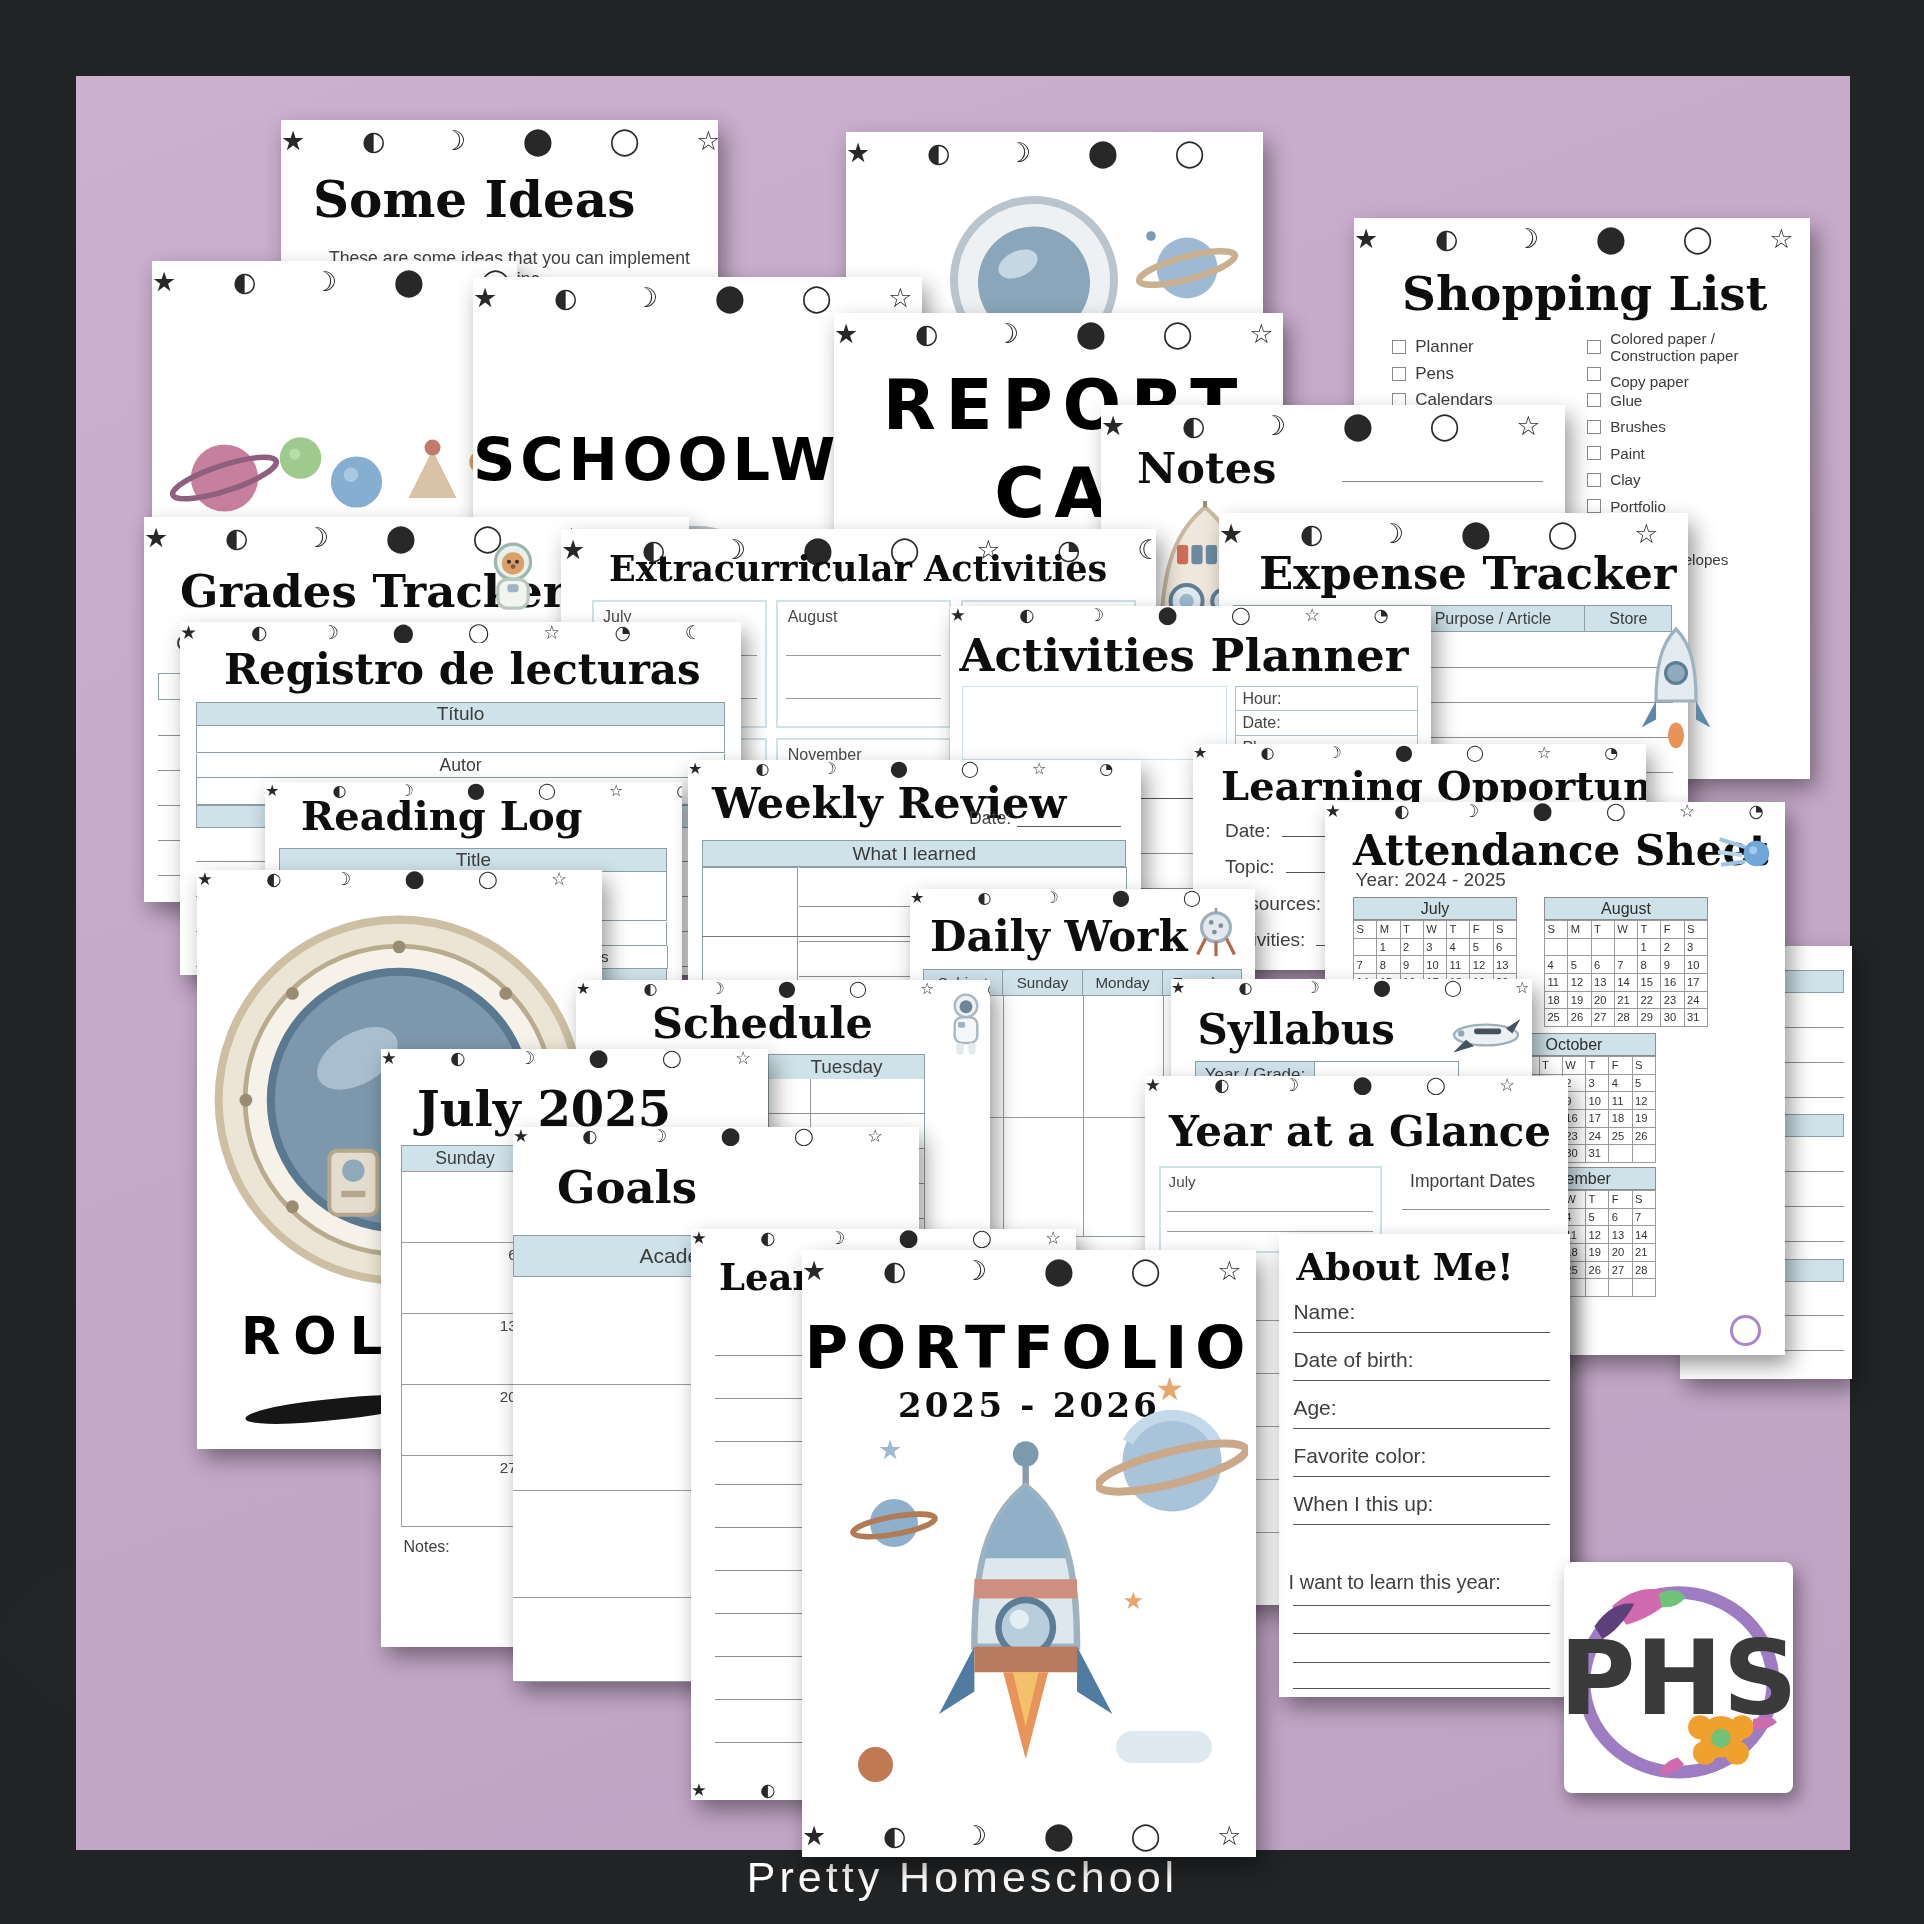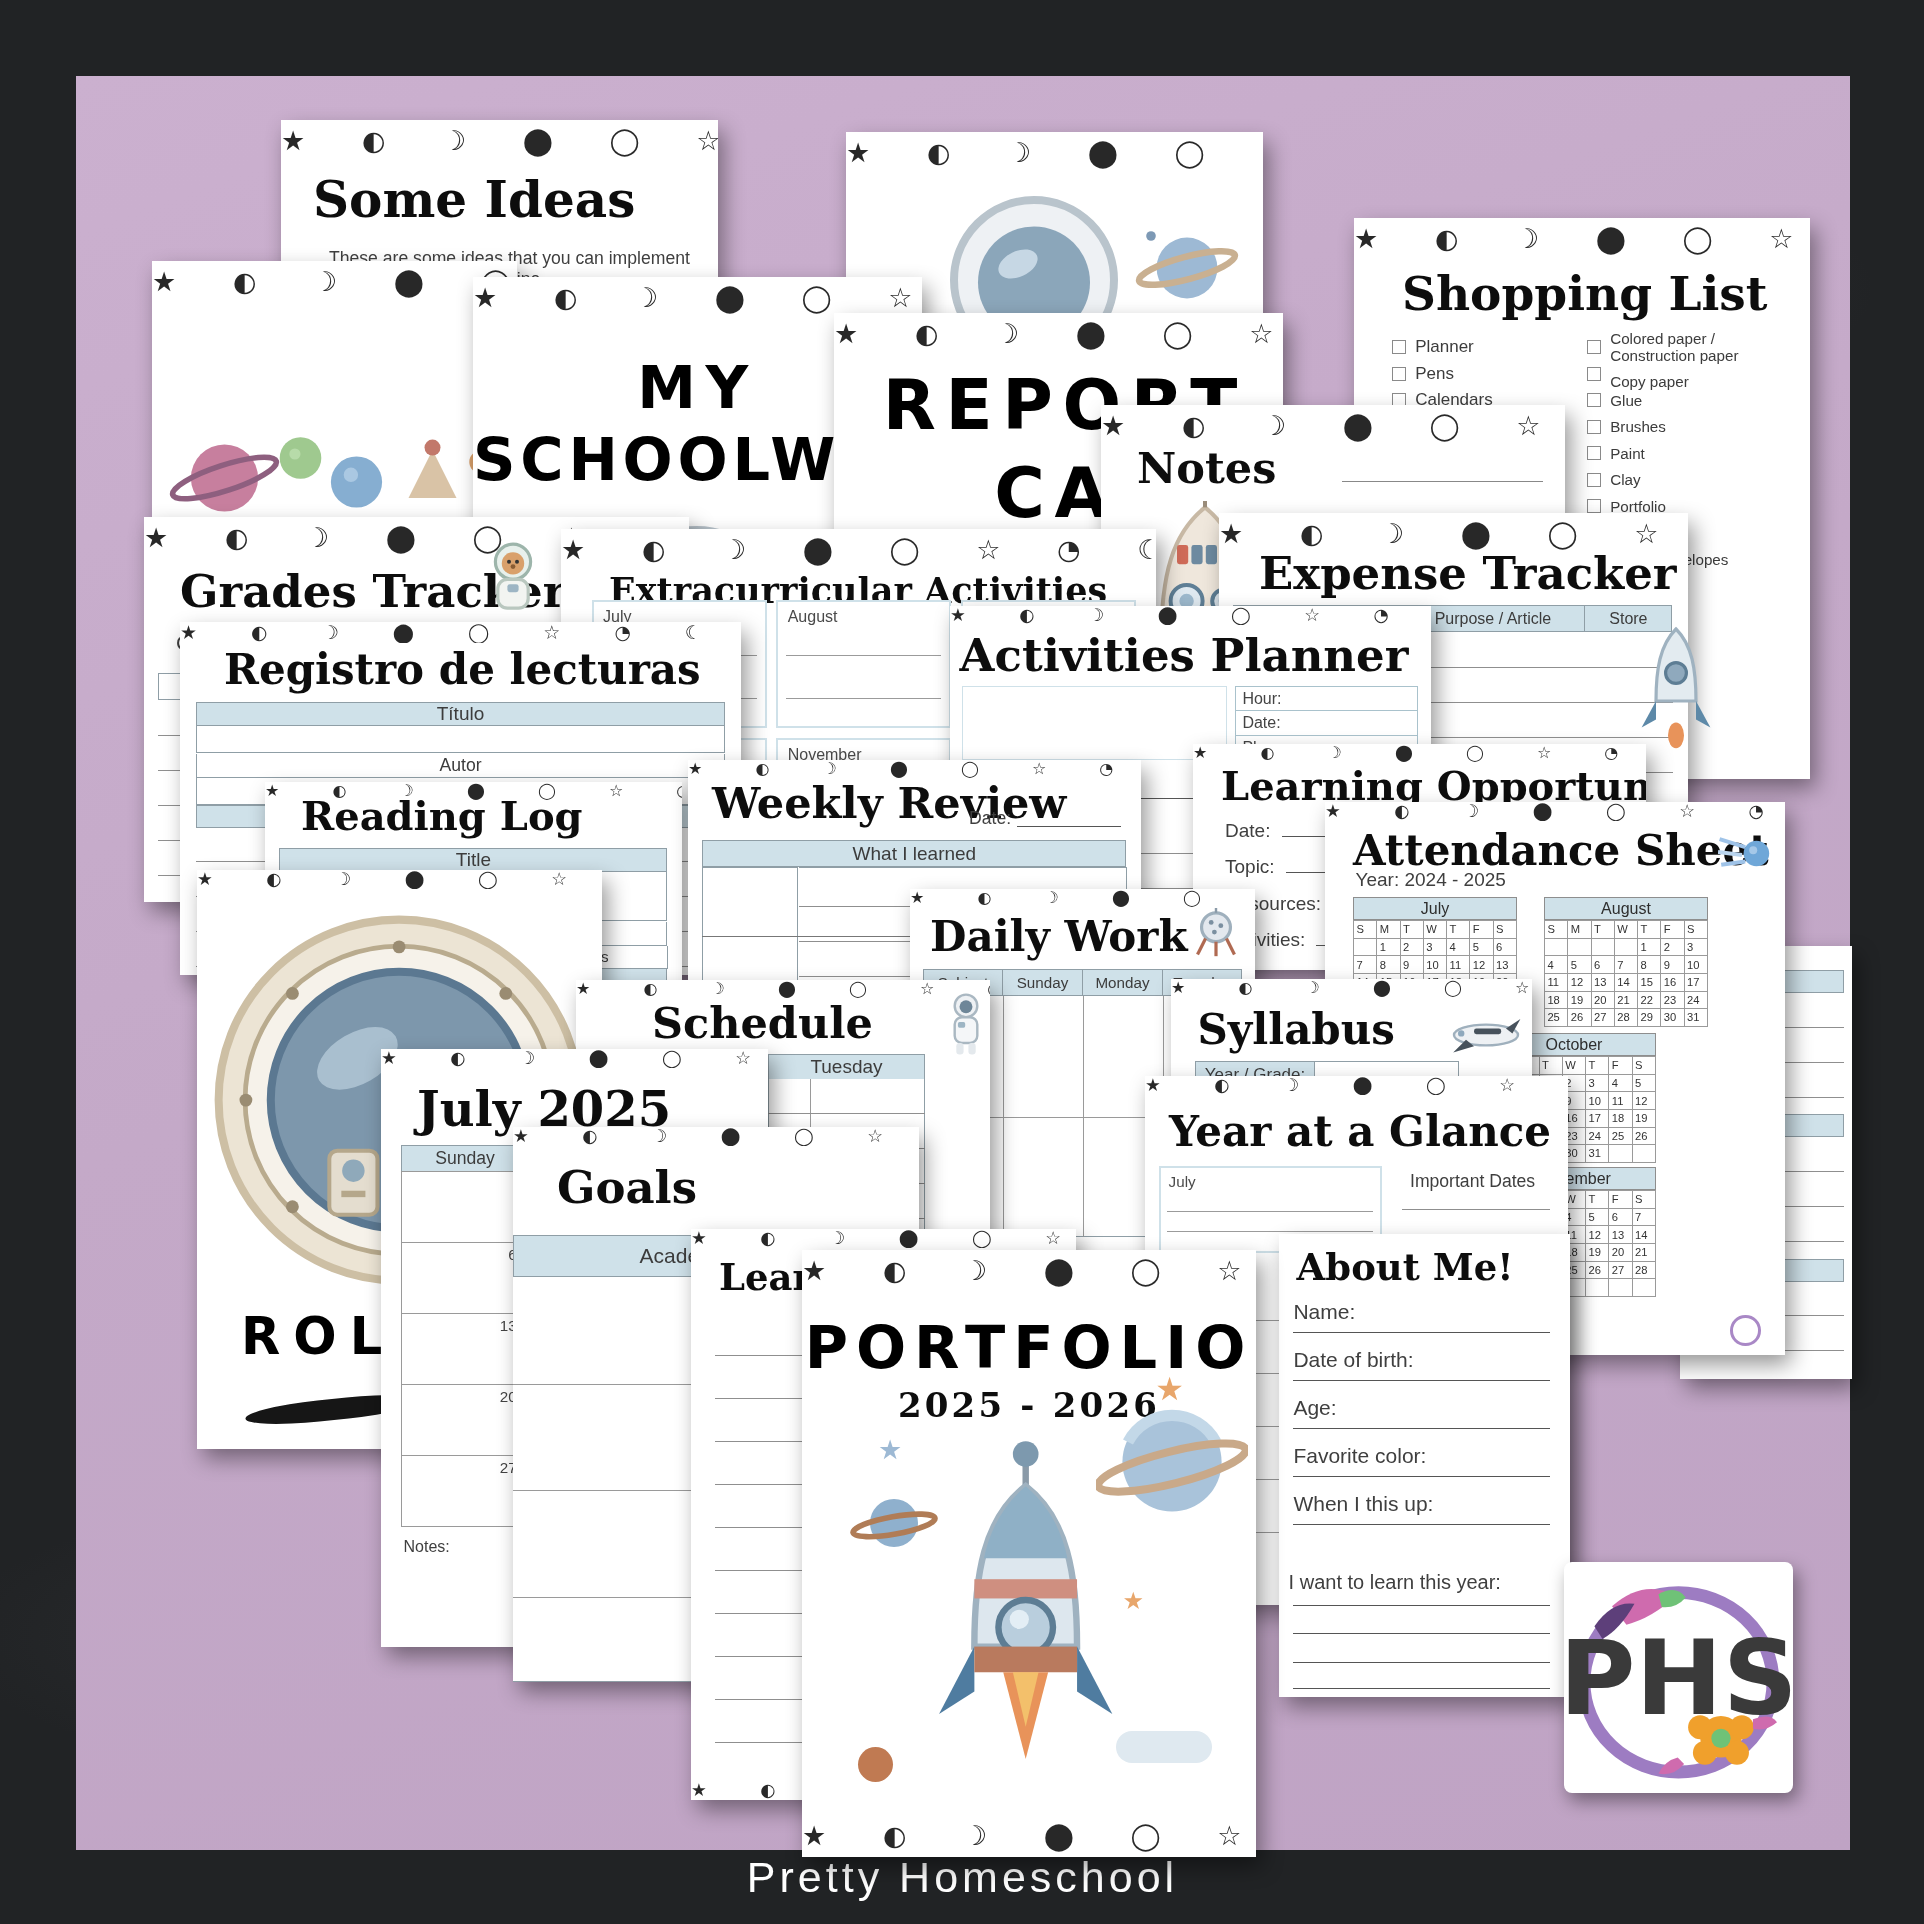--- a/index.html
+++ b/index.html
@@ -102,21 +102,20 @@
   </svg>
   <svg style="position:absolute;right:24px;top:88px;" width="104" height="96" viewBox="0 0 130 120">
     <circle cx="65" cy="60" r="38" fill="#9db9d4"></circle>
     <ellipse cx="65" cy="60" rx="62" ry="14" fill="none" stroke="#c9b091" stroke-width="8" transform="rotate(-15 65 60)"></ellipse>
     <circle cx="20" cy="20" r="6" fill="#7d99b5"></circle>
   </svg>
 </div>
 
 <div class="card" style="left:473px;top:277px;width:449px;height:377px;z-index:4;">
   <div class="pat pat-t"></div>
-  <div class="stitle" style="left:0;right:0;top:76px;font-size:59px;text-align:center;position:absolute;">MY</div>
   <div class="stitle" style="left:0;right:0;top:148px;font-size:59px;text-align:center;position:absolute;letter-spacing:4.8px;">SCHOOLWORK</div>
   <svg style="position:absolute;left:132px;top:241px;" width="184" height="184" viewBox="0 0 230 230">
     <circle cx="115" cy="115" r="100" fill="#eef1f4" stroke="#b9c4cc" stroke-width="10"></circle>
     <circle cx="115" cy="118" r="70" fill="#7d97ad"></circle>
     <ellipse cx="95" cy="95" rx="26" ry="16" fill="#c6d7e4" transform="rotate(-25 95 95)"></ellipse>
   </svg>
 </div>
 
 <div class="card" style="left:834px;top:313px;width:449px;height:369px;z-index:5;">
   <div class="pat pat-t"></div>
@@ -265,21 +264,21 @@
   <div class="uline" style="left:156px;top:138px;width:168px;"></div>
   <div class="lbl" style="left:341px;top:114px;font-size:21px;">Subject:</div>
   <div class="uline" style="left:425px;top:138px;width:96px;"></div>
   <div class="cell" style="left:14.4px;top:156px;width:104px;height:27px;"></div>
   <div class="bar" style="left:119px;top:156px;width:412px;height:27px;">Grades / Points</div>
   <div class="lines" style="left:14.4px;top:184px;width:517px;height:201px;"></div>
 </div>
 
 <div class="card" style="left:561px;top:529px;width:595px;height:417px;z-index:9;">
   <div class="pat pat-t"></div>
-  <div class="title" style="left:48px;top:19px;font-size:35px;margin-top:22px;">Extracurricular Activities</div>
+  <div class="title" style="left:48px;top:19px;font-size:35px;">Extracurricular Activities</div>
   <div style="position:absolute;left:30.5px;top:71px;width:545px;display:flex;flex-wrap:wrap;gap:9.6px;" id="extra-boxes">
       <div style="width: 175px; height: 128px; border: 2.4px solid rgb(207, 225, 233); position: relative; background: rgb(255, 255, 255);">
         <div style="font-size: 16px; color: rgb(74, 74, 74); padding: 6.4px 0px 0px 9.6px;">July</div>
         <div style="position: absolute; inset: 32px 8px 6.4px; background: repeating-linear-gradient(transparent 0px, transparent 21px, rgb(155, 155, 155) 21px, rgb(155, 155, 155) 21.7px);"></div>
       </div>
       <div style="width: 175px; height: 128px; border: 2.4px solid rgb(207, 225, 233); position: relative; background: rgb(255, 255, 255);">
         <div style="font-size: 16px; color: rgb(74, 74, 74); padding: 6.4px 0px 0px 9.6px;">August</div>
         <div style="position: absolute; inset: 32px 8px 6.4px; background: repeating-linear-gradient(transparent 0px, transparent 21px, rgb(155, 155, 155) 21px, rgb(155, 155, 155) 21.7px);"></div>
       </div>
       <div style="width: 175px; height: 128px; border: 2.4px solid rgb(207, 225, 233); position: relative; background: rgb(255, 255, 255);">

